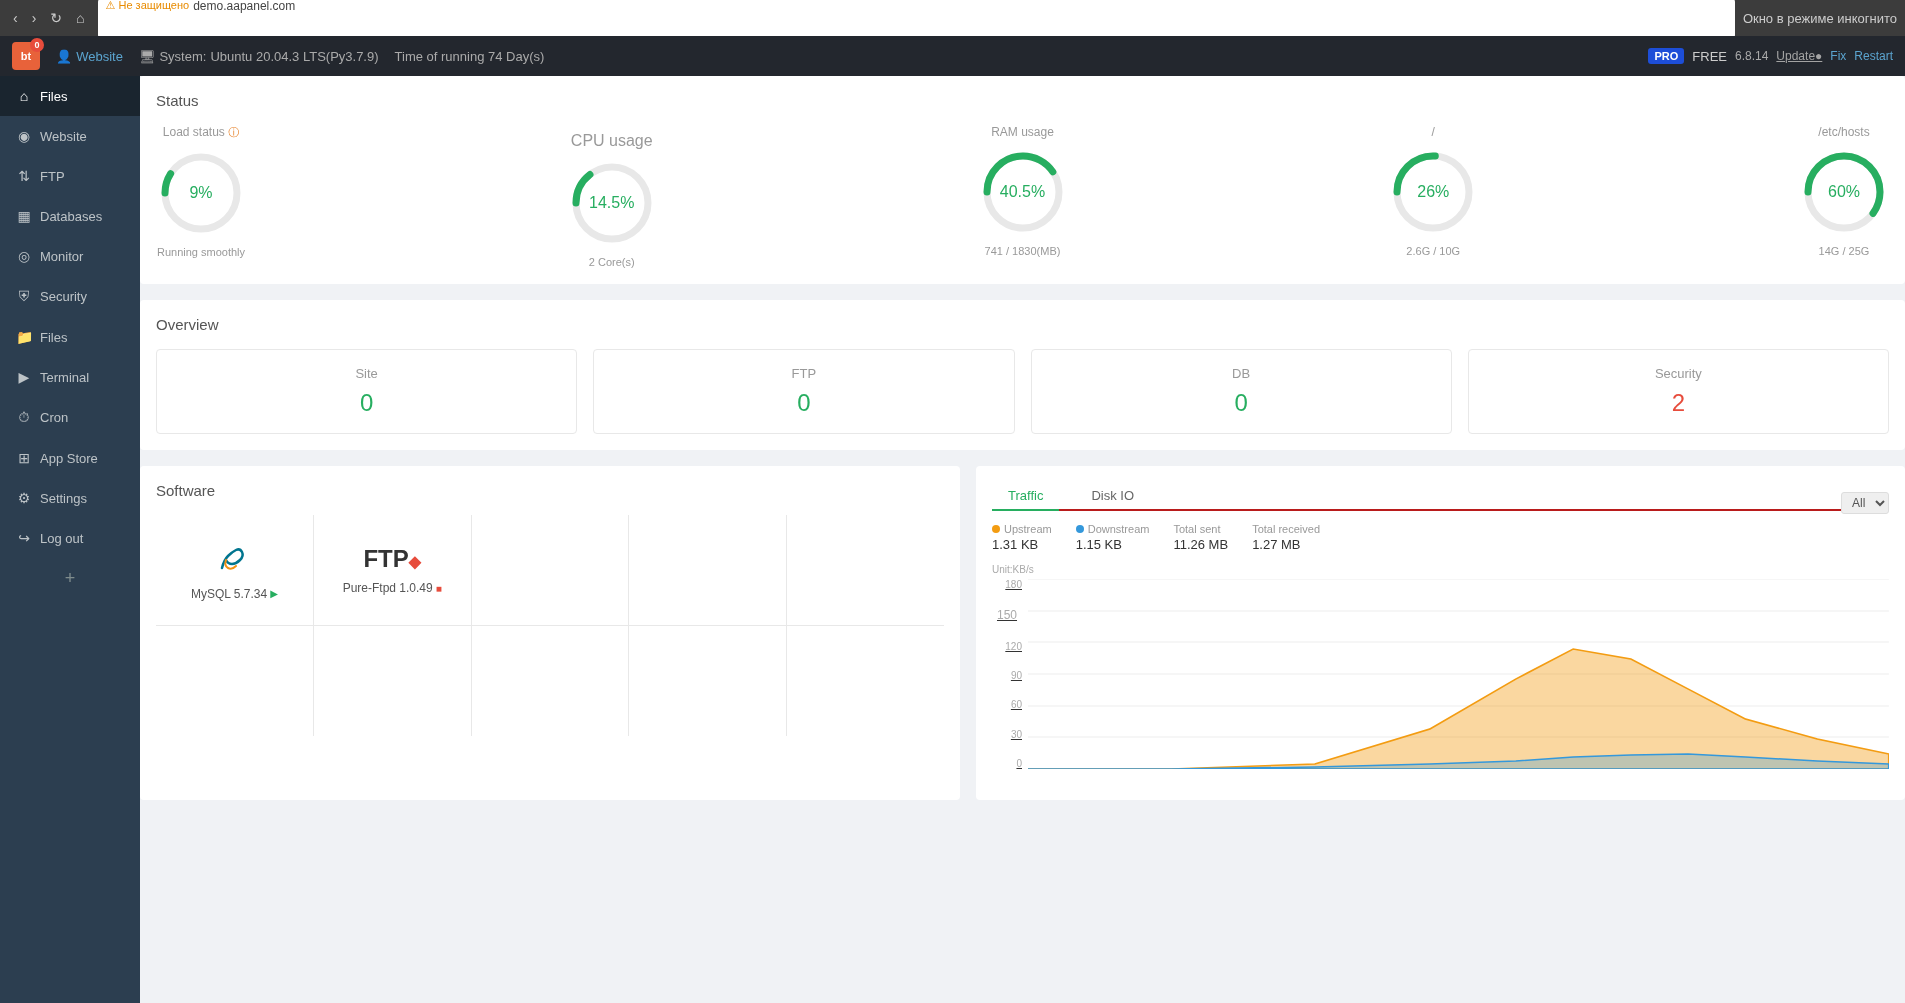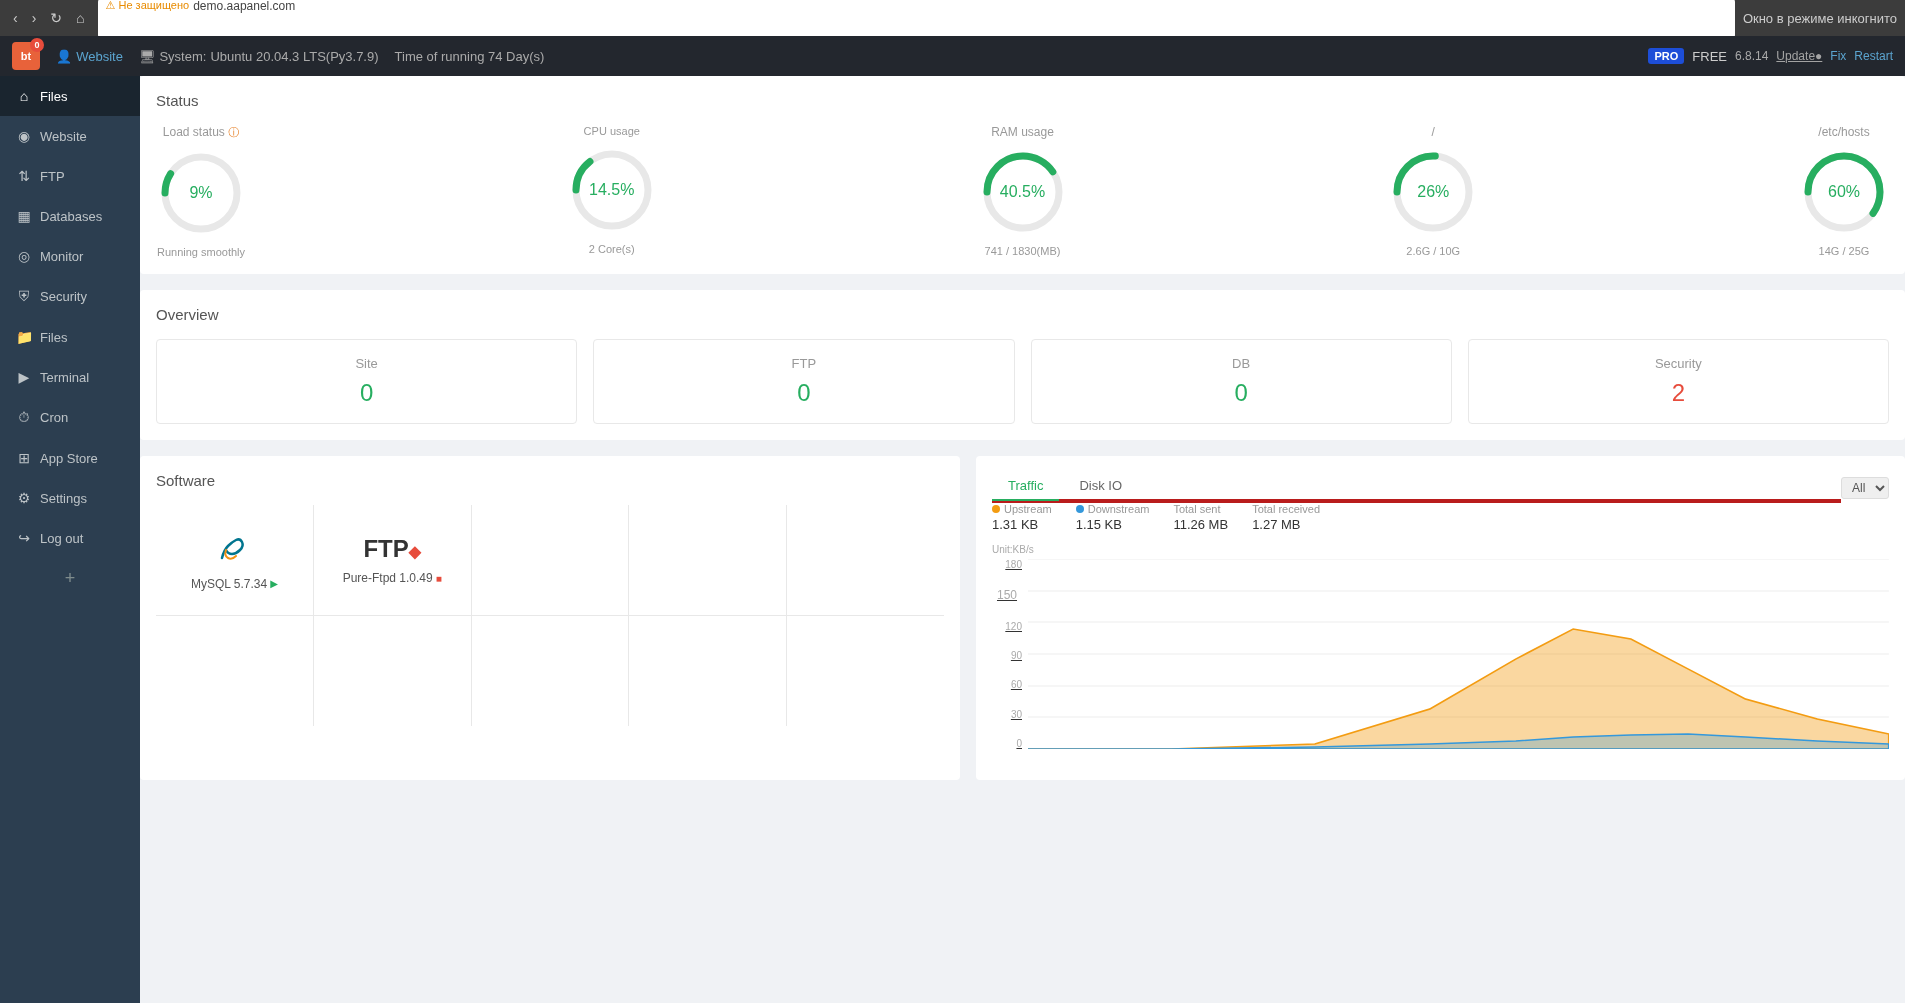--- a/index.html
+++ b/index.html
@@ -61,21 +61,21 @@
     
     .bottom-row { display: flex; gap: 16px; }
     .software-section { flex: 0 0 820px; background: #fff; border-radius: 4px; padding: 16px; }
     .traffic-section { flex: 1; background: #fff; border-radius: 4px; padding: 16px; }
 
     .software-grid { display: grid; grid-template-columns: repeat(5, 1fr); gap: 1px; background: #e8e8e8; }
     .software-cell { background: #fff; padding: 16px; display: flex; flex-direction: column; align-items: center; justify-content: center; min-height: 110px; gap: 8px; }
     .software-cell .sw-name { font-size: 12px; color: #555; display: flex; align-items: center; gap: 3px; }
 
     
-    .traffic-tabs { display: flex; gap: 4px; border-bottom: 4px solid #b91c1c; }
+    .traffic-tabs { display: flex; gap: 16px; margin-bottom: 12px; border-bottom: 2px solid #b91c1c; }
     .traffic-tab { padding: 6px 16px; cursor: pointer; font-size: 13px; color: #666; border-bottom: 2px solid transparent; margin-bottom: -2px; }
     .traffic-tab.active { color: #27ae60; border-bottom: 2px solid #27ae60; }
 
     .traffic-stats { display: flex; gap: 24px; margin-bottom: 12px; align-items: center; }
     .traffic-stat { display: flex; flex-direction: column; gap: 2px; }
     .traffic-stat-label { font-size: 11px; color: #999; display: flex; align-items: center; gap: 4px; }
     .traffic-stat-value { font-size: 13px; color: #333; font-weight: 500; }
     .dot { width: 8px; height: 8px; border-radius: 50%; display: inline-block; }
     .dot-orange { background: #f39c12; }
     .dot-blue { background: #3498db; }
@@ -200,21 +200,21 @@
     <div class="gauge-circle">
       <svg viewBox="0 0 90 90" width="90" height="90">
         <circle cx="45" cy="45" r="36" fill="none" stroke="#e8e8e8" stroke-width="7"></circle>
         <circle cx="45" cy="45" r="36" fill="none" stroke="#27ae60" stroke-width="7" stroke-dasharray="226.1946710584651" stroke-dashoffset="205.83715066320326" stroke-linecap="round" transform="rotate(-90 45 45)"></circle>
       </svg>
       <div class="gauge-text" style="color:#27ae60;">9%</div>
     </div>
     <span class="gauge-sublabel">Running smoothly</span>
   </div>
           <div class="gauge-item">
-    <span style="color:#999;font-size:11px;">CPU usage</span>
+    <span style="color:#999;font-size:16px;margin-top:7px;">CPU usage</span>
     <div class="gauge-circle">
       <svg viewBox="0 0 90 90" width="90" height="90">
         <circle cx="45" cy="45" r="36" fill="none" stroke="#e8e8e8" stroke-width="7"></circle>
         <circle cx="45" cy="45" r="36" fill="none" stroke="#27ae60" stroke-width="7" stroke-dasharray="226.1946710584651" stroke-dashoffset="193.39644375498767" stroke-linecap="round" transform="rotate(-90 45 45)"></circle>
       </svg>
       <div class="gauge-text" style="color:#27ae60;">14.5%</div>
     </div>
     <span class="gauge-sublabel">2 Core(s)</span>
   </div>
           <div class="gauge-item">

